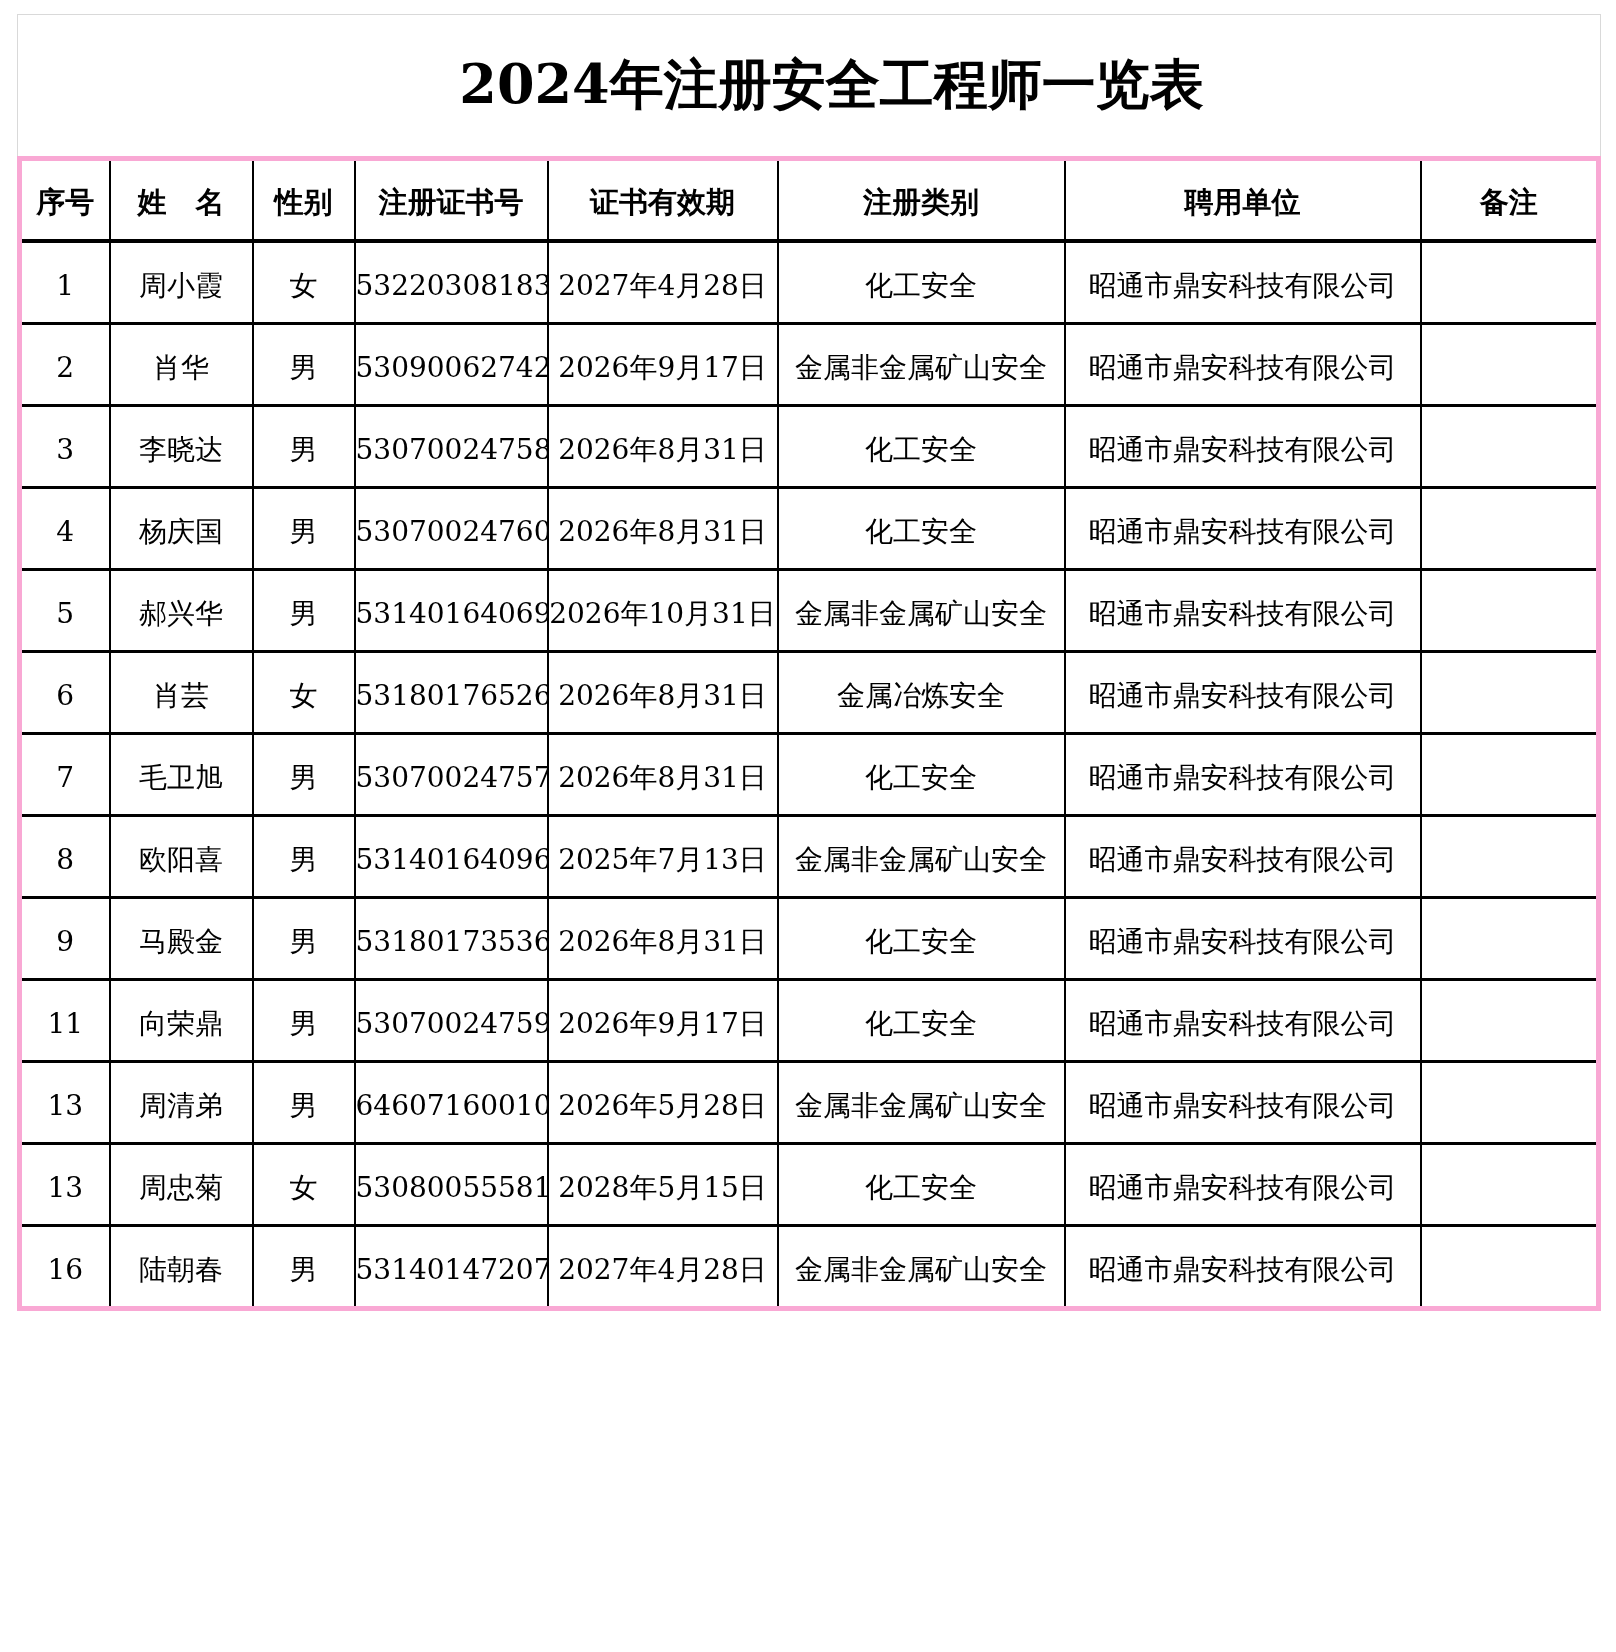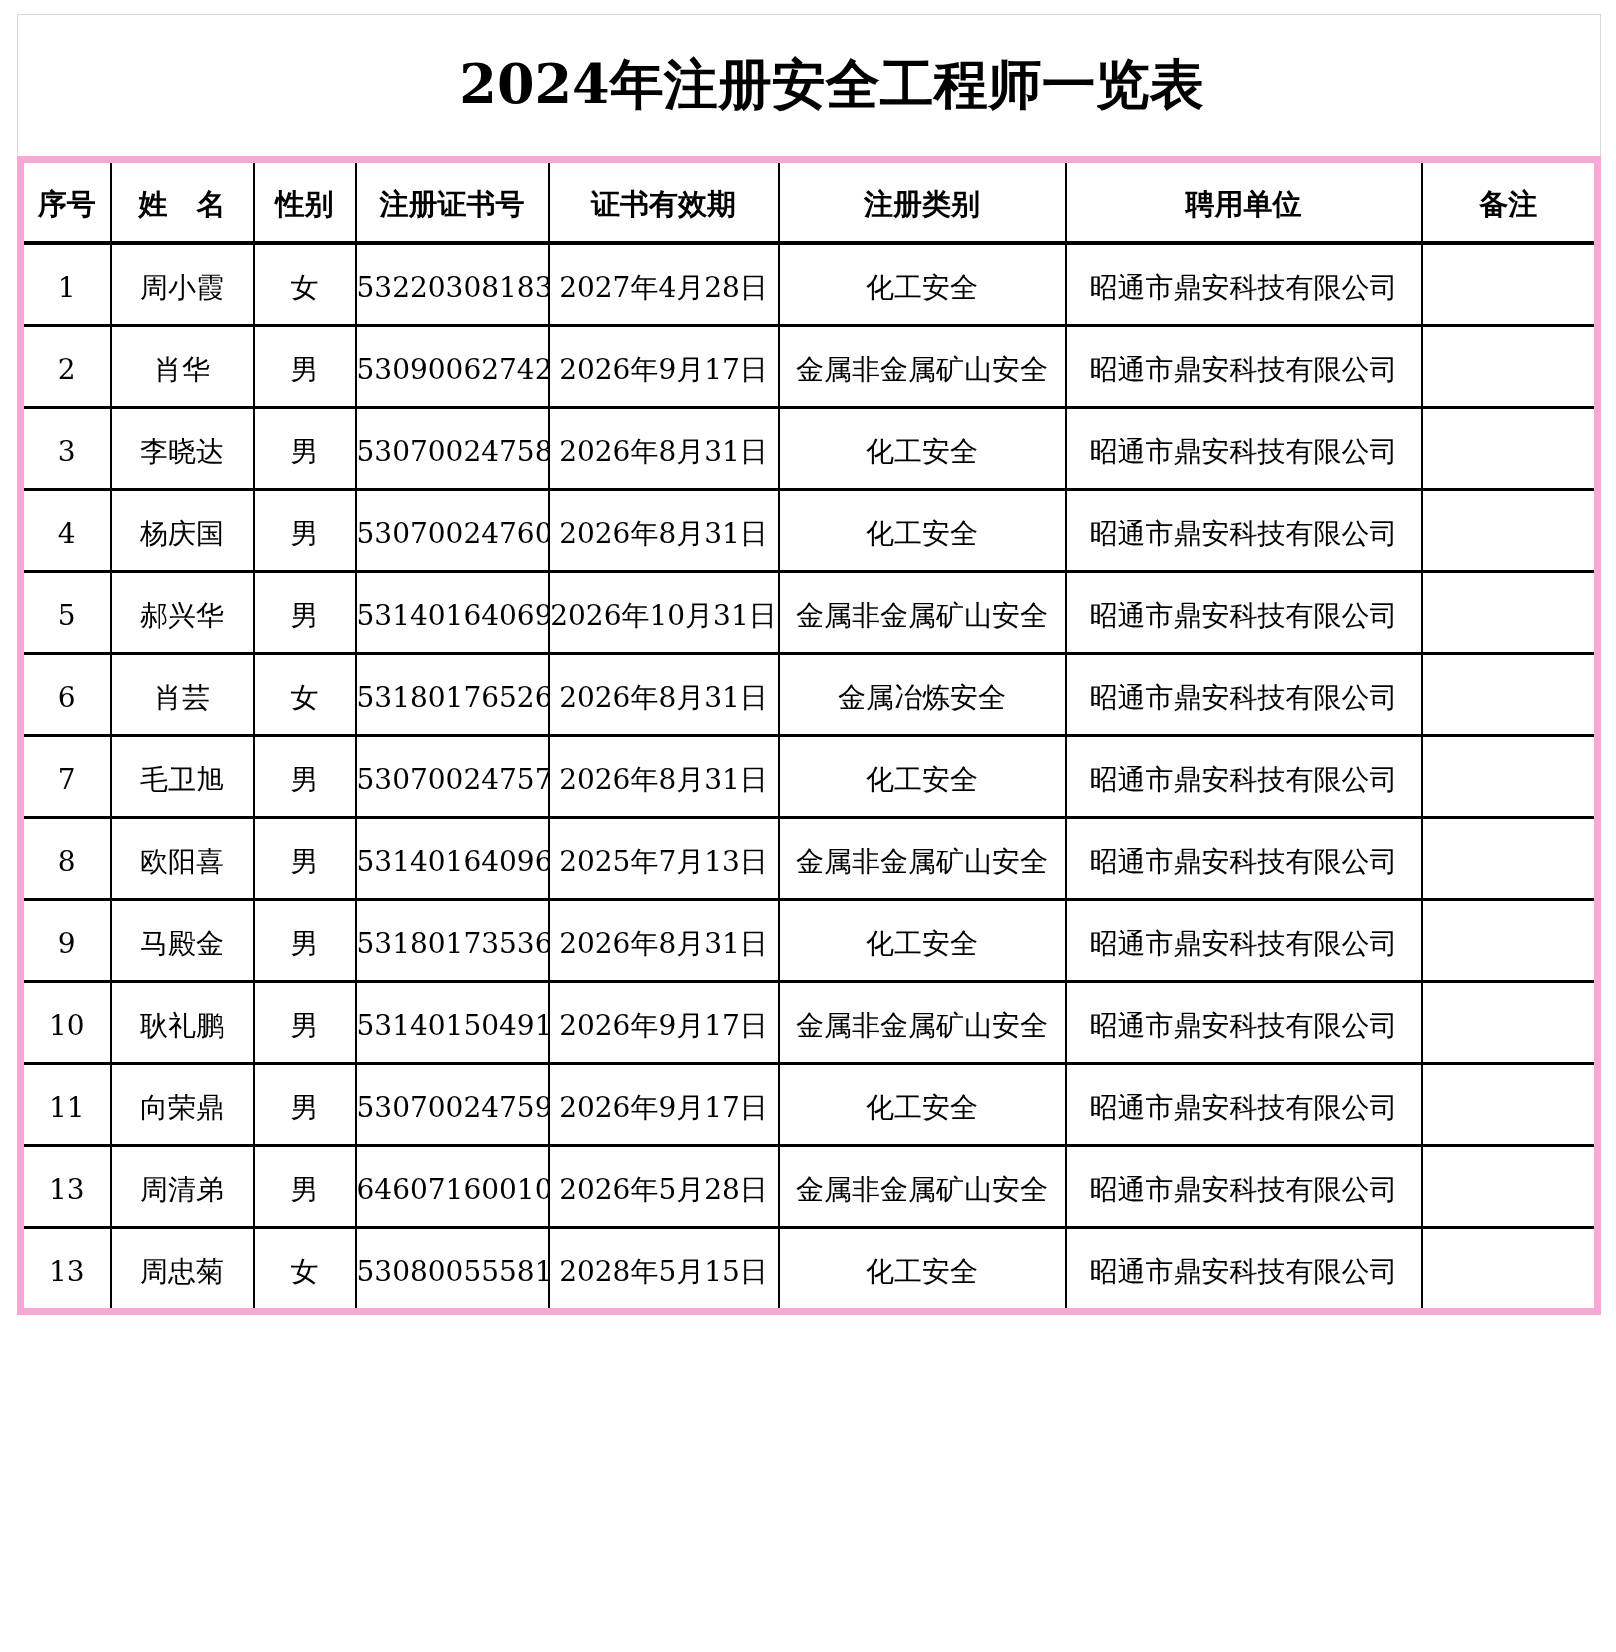--- a/index.html
+++ b/index.html
@@ -34,21 +34,21 @@
   }
   .title {
     font-size: 54px;
     font-weight: bold;
     white-space: nowrap;
   }
   table.roster {
     border-collapse: collapse;
     table-layout: fixed;
     width: 1584px;
-    border: 7px solid #f9a8d4;
+    border: 5px solid #f9a8d4;
     background: #ffffff;
   }
   col.c1 { width: 90px; }
   col.c2 { width: 143px; }
   col.c3 { width: 102px; }
   col.c4 { width: 193px; }
   col.c5 { width: 230px; }
   col.c6 { width: 287px; }
   col.c7 { width: 356px; }
   col.c8 { width: auto; }
@@ -192,30 +192,20 @@
           <td>9</td>
           <td>马殿金</td>
           <td>男</td>
           <td>53180173536</td>
           <td>2026年8月31日</td>
           <td>化工安全</td>
           <td>昭通市鼎安科技有限公司</td>
           <td></td>
         </tr>
         <tr>
-          <td>10</td>
-          <td>耿礼鹏</td>
-          <td>男</td>
-          <td>53140150491</td>
-          <td>2026年9月17日</td>
-          <td>金属非金属矿山安全</td>
-          <td>昭通市鼎安科技有限公司</td>
-          <td></td>
-        </tr>
-        <tr>
           <td>11</td>
           <td>向荣鼎</td>
           <td>男</td>
           <td>53070024759</td>
           <td>2026年9月17日</td>
           <td>化工安全</td>
           <td>昭通市鼎安科技有限公司</td>
           <td></td>
         </tr>
         <tr>
@@ -231,15 +221,25 @@
         <tr>
           <td>13</td>
           <td>周忠菊</td>
           <td>女</td>
           <td>53080055581</td>
           <td>2028年5月15日</td>
           <td>化工安全</td>
           <td>昭通市鼎安科技有限公司</td>
           <td></td>
         </tr>
+        <tr>
+          <td>16</td>
+          <td>陆朝春</td>
+          <td>男</td>
+          <td>53140147207</td>
+          <td>2027年4月28日</td>
+          <td>金属非金属矿山安全</td>
+          <td>昭通市鼎安科技有限公司</td>
+          <td></td>
+        </tr>
       </tbody>
   </table>
 </div>
 
 </body></html>

